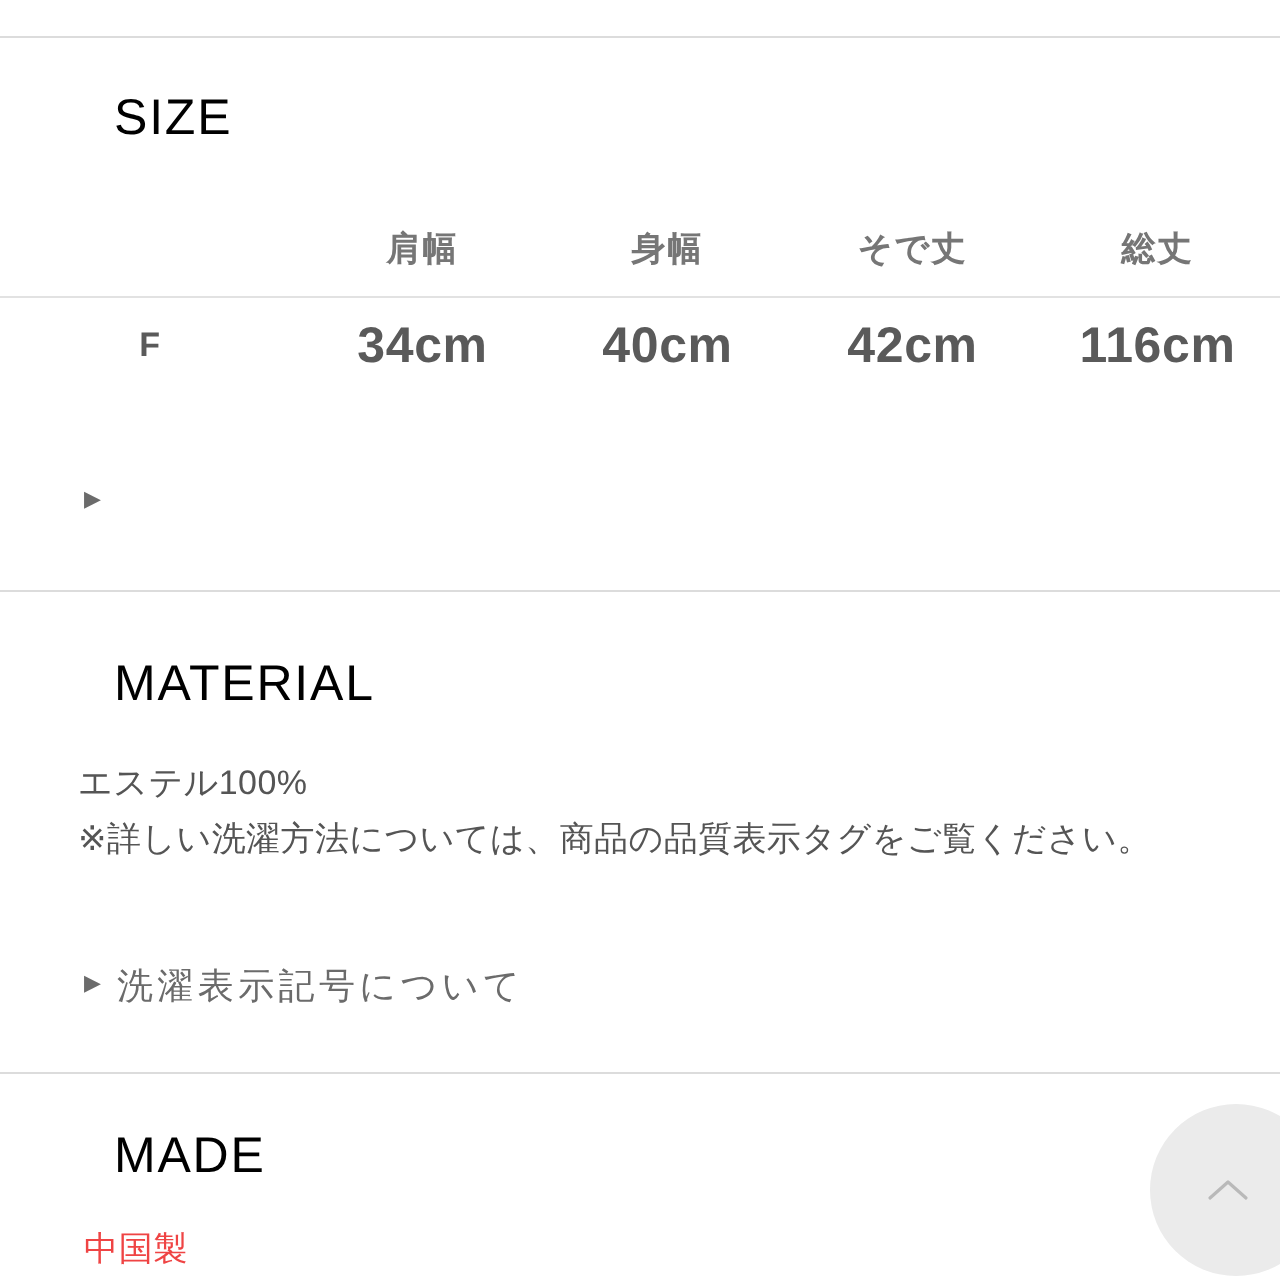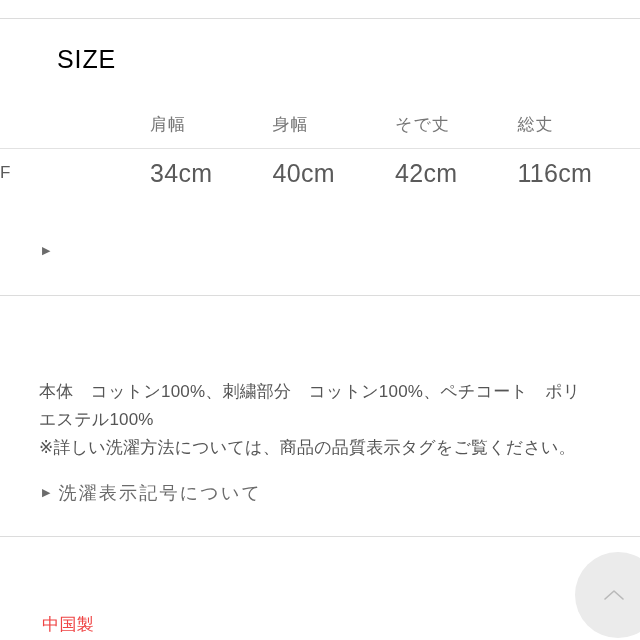--- a/index.html
+++ b/index.html
@@ -56,22 +56,22 @@
     position: absolute;
     left: 0;
     top: 100px;
     width: 640px;
     border-collapse: collapse;
     table-layout: fixed;
   }
   .size-table th,
   .size-table td {
     padding: 0;
-    text-align: left;
-    font-weight: 400;
+    text-align: center;
+    font-weight: 700;
   }
   .size-table col.c-label { width: 150px; }
   .size-table col.c-data  { width: 122.5px; }
 
   .size-table thead th {
     height: 48px;
     vertical-align: middle;
     font-size: 17px;
     color: #767676;
     letter-spacing: 1px;
@@ -201,34 +201,35 @@
       </tr>
     </tbody>
   </table>
 
   <div class="disclosure size-info">
     <span class="tri">▶</span>
   </div>
 
   <div class="divider material"></div>
 
+  <div class="section-heading heading-material">MATERIAL</div>
 
   <div class="material-body">
-    <span class="line">本体　コットン100%、刺繍部分　コットン100%、ペチコート　ポリ</span>
     <span class="line">エステル100%</span>
     <span class="line">※詳しい洗濯方法については、商品の品質表示タグをご覧ください。</span>
   </div>
 
   <div class="disclosure wash-info">
     <span class="tri">▶</span>
     <span class="dis-label">洗濯表示記号について</span>
   </div>
 
   <div class="divider made"></div>
 
+  <div class="section-heading heading-made">MADE</div>
 
   <div class="made-body">中国製</div>
 
   <button class="scroll-top">
     <span class="chev">
       <svg width="26" height="26" viewBox="0 0 26 26" aria-hidden="true">
         <path d="M4 16 L13 8 L22 16" fill="none" stroke="#b9b9b9" stroke-width="1.6" stroke-linecap="round" stroke-linejoin="round"></path>
       </svg>
     </span>
   </button>

